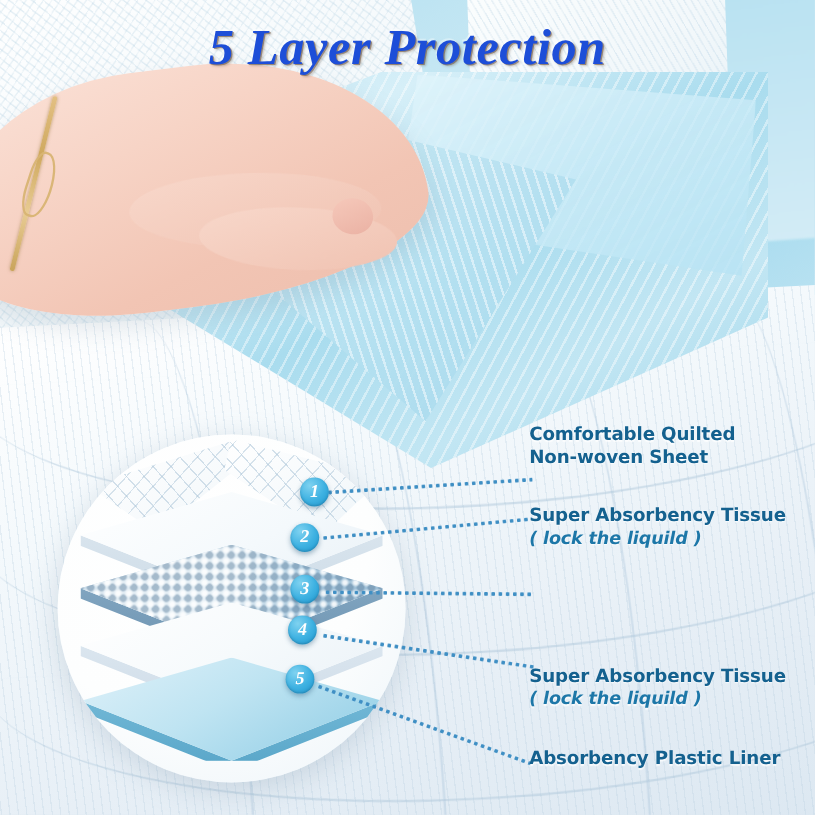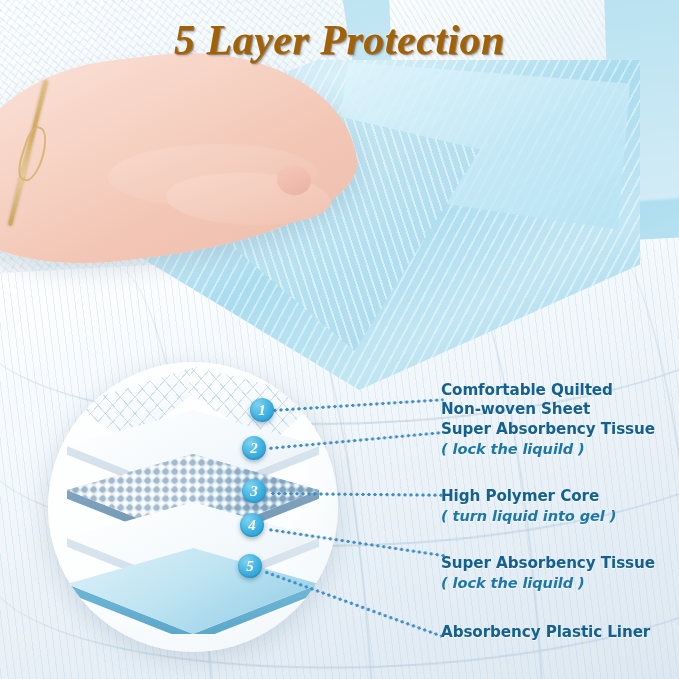--- a/index.html
+++ b/index.html
@@ -140,21 +140,21 @@
     border:2px solid #d8b473;border-radius:40% 60% 50% 45%;
     transform:rotate(18deg);opacity:.95;
   }
 
   
   .title{
     position:absolute;left:0;right:0;top:16px;text-align:center;
     font-family:"Liberation Serif", serif;
     font-style:italic;font-weight:bold;
     font-size:42px;letter-spacing:.5px;
-    color:#a16207;
+    color:#1d4ed8;
     text-shadow:
        1px 1px 0 rgba(110,80,55,.55),
        2px 2px 2px rgba(90,70,50,.30),
       -1px -1px 0 rgba(255,255,255,.35);
   }
 
   
   .circle{
     position:absolute;left:48px;top:362px;width:290px;height:290px;
     border-radius:50%;
@@ -252,21 +252,21 @@
     font-weight:bold;font-size:15.2px;line-height:19px;
     color:#14618f;letter-spacing:-.1px;
     text-shadow:0 1px 1px rgba(255,255,255,.8);
   }
   .lbl .sub{
     font-family:"DejaVu Sans", sans-serif;
     font-style:italic;font-weight:bold;font-size:14.6px;line-height:19px;
     color:#1d77a8;letter-spacing:-.1px;
     text-shadow:0 1px 1px rgba(255,255,255,.8);
   }
-  .lb1{top:353px;margin-top:28px;} .lb2{top:420px;} .lb3{top:487px;} .lb4{top:554px;} .lb5{top:623px;}
+  .lb1{top:353px;} .lb2{top:420px;} .lb3{top:487px;} .lb4{top:554px;} .lb5{top:623px;}
 </style>
 </head>
 <body>
 
 <div id="stage">
 
   <div class="bg-base"></div>
   <div class="pad-blue-topright"></div>
   <div class="pad-blue-right-strip"></div>
   <div class="pad-white-topright"></div>
@@ -352,24 +352,20 @@
     <div class="lbl lb1">
       <div class="ttl">Comfortable Quilted</div>
       <div class="ttl">Non-woven Sheet</div>
     </div>
 
     <div class="lbl lb2">
       <div class="ttl">Super Absorbency Tissue</div>
       <div class="sub">( lock the liquild )</div>
     </div>
 
-    <div class="lbl lb3">
-      <div class="ttl">High Polymer Core</div>
-      <div class="sub">( turn liquid into gel )</div>
-    </div>
 
     <div class="lbl lb4">
       <div class="ttl">Super Absorbency Tissue</div>
       <div class="sub">( lock the liquild )</div>
     </div>
 
     <div class="lbl lb5">
       <div class="ttl">Absorbency Plastic Liner</div>
     </div>
 

